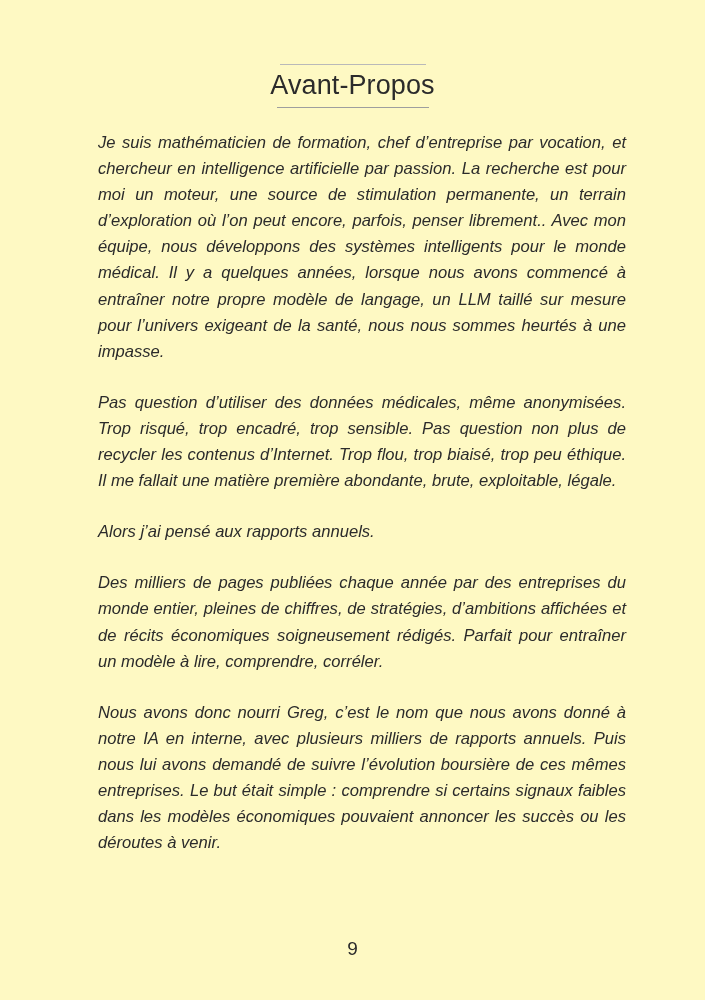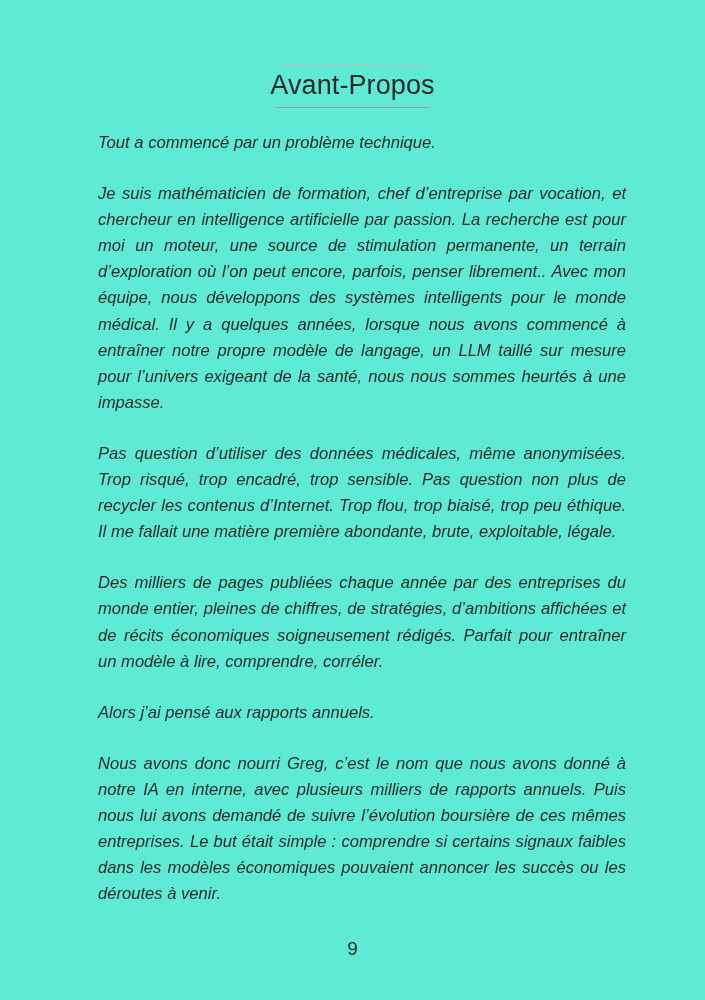--- a/index.html
+++ b/index.html
@@ -12,21 +12,21 @@
     height: 1000px;
     position: relative;
     overflow: hidden;
     font-family: "Liberation Sans", sans-serif;
     color: #2b2b2b;
   }
 
   .page {
     position: absolute;
     inset: 0;
-    background: #5eead4;
+    background: #fef9c3;
   }
 
   
   .chapter-head {
     position: absolute;
     top: 64px;
     left: 0;
     right: 0;
     text-align: center;
   }
@@ -91,23 +91,22 @@
 
 <div class="page">
 
   <div class="chapter-head">
     <div class="rule top"></div>
     <h1 class="chapter-title">Avant-Propos</h1>
     <div class="rule bottom"></div>
   </div>
 
   <div class="body-col">
-    <p class="para nojust">Tout a commencé par un problème technique.</p>
     <p class="para">Je suis mathématicien de formation, chef d’entreprise par vocation, et chercheur en intelligence artificielle par passion. La recherche est pour moi un moteur, une source de stimulation permanente, un terrain d’exploration où l’on peut encore, parfois, penser librement.. Avec mon équipe, nous développons des systèmes intelligents pour le monde médical. Il y a quelques années, lorsque nous avons commencé à entraîner notre propre modèle de langage, un LLM taillé sur mesure pour l’univers exigeant de la santé, nous nous sommes heurtés à une impasse.</p>
     <p class="para">Pas question d’utiliser des données médicales, même anonymisées. Trop risqué, trop encadré, trop sensible. Pas question non plus de recycler les contenus d’Internet. Trop flou, trop biaisé, trop peu éthique. Il me fallait une matière première abondante, brute, exploitable, légale.</p>
+    <p class="para nojust">Alors j’ai pensé aux rapports annuels.</p>
     <p class="para">Des milliers de pages publiées chaque année par des entreprises du monde entier, pleines de chiffres, de stratégies, d’ambitions affichées et de récits économiques soigneusement rédigés. Parfait pour entraîner un modèle à lire, comprendre, corréler.</p>
-    <p class="para nojust">Alors j’ai pensé aux rapports annuels.</p>
     <p class="para">Nous avons donc nourri Greg, c’est le nom que nous avons donné à notre IA en interne, avec plusieurs milliers de rapports annuels. Puis nous lui avons demandé de suivre l’évolution boursière de ces mêmes entreprises. Le but était simple : comprendre si certains signaux faibles dans les modèles économiques pouvaient annoncer les succès ou les déroutes à venir.</p>
   </div>
 
   <div class="folio">9</div>
 
 </div>
 
 </body></html>

